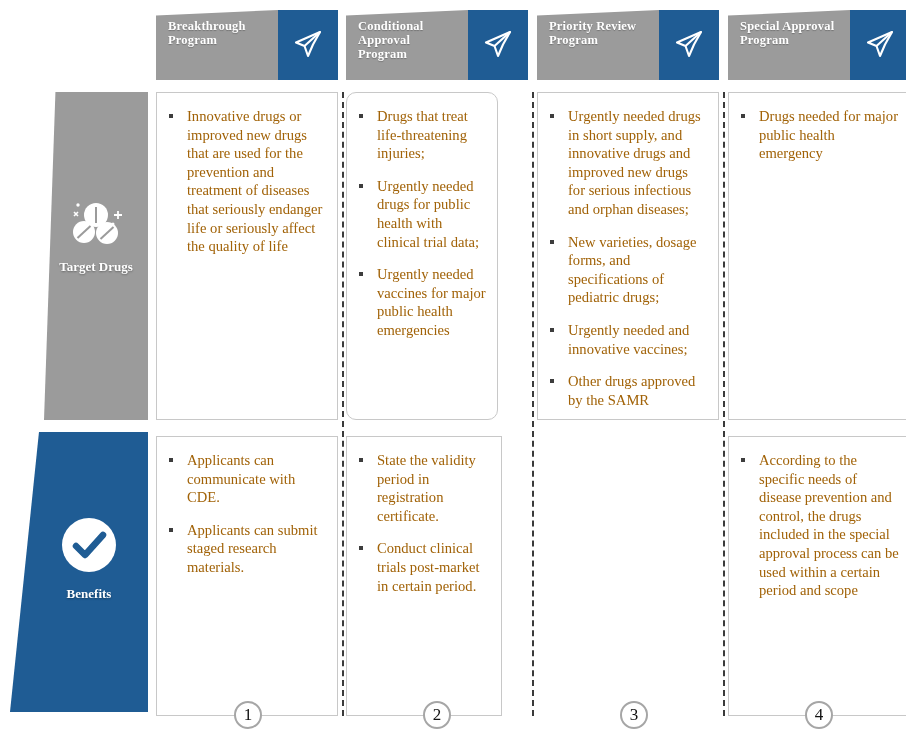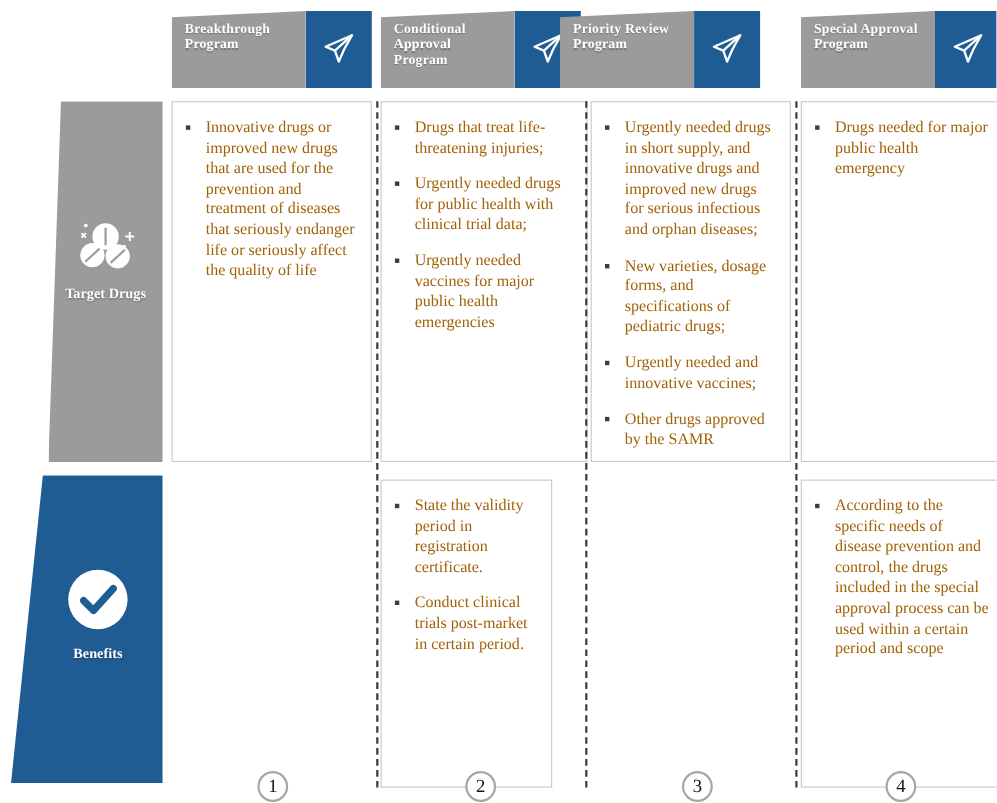--- a/index.html
+++ b/index.html
@@ -133,21 +133,21 @@
   <div class="hdr" style="left:346px; top:10px; width:182px;">
     <div class="hdr-gray">Conditional Approval Program</div>
     <div class="hdr-blue">
       <svg width="34" height="34" viewBox="0 0 34 34" aria-hidden="true">
         <path d="M29 5 L5 15.5 L13.5 19 L17 29 L22 17.5 Z" fill="none" stroke="#ffffff" stroke-width="2.1" stroke-linejoin="round"></path>
         <path d="M13.5 19 L29 5" fill="none" stroke="#ffffff" stroke-width="2.1" stroke-linejoin="round"></path>
       </svg>
     </div>
   </div>
 
-  <div class="hdr" style="left:509px; top:10px; width:200px;">
+  <div class="hdr" style="left:537px; top:10px; width:200px;">
     <div class="hdr-gray">Priority Review Program</div>
     <div class="hdr-blue">
       <svg width="34" height="34" viewBox="0 0 34 34" aria-hidden="true">
         <path d="M29 5 L5 15.5 L13.5 19 L17 29 L22 17.5 Z" fill="none" stroke="#ffffff" stroke-width="2.1" stroke-linejoin="round"></path>
         <path d="M13.5 19 L29 5" fill="none" stroke="#ffffff" stroke-width="2.1" stroke-linejoin="round"></path>
       </svg>
     </div>
   </div>
 
   <div class="hdr" style="left:728px; top:10px; width:182px;">
@@ -193,21 +193,21 @@
       <span>Benefits</span>
     </div>
   </div>
 
   <div class="cell" style="left:156px; top:92px; width:182px; height:328px;">
     <ul>
       <li>Innovative drugs or improved new drugs that are used for the prevention and treatment of diseases that seriously endanger life or seriously affect the quality of life</li>
     </ul>
   </div>
 
-  <div class="cell" style="left:346px; top:92px; width:188px; height:328px;">
+  <div class="cell" style="left:346px; top:92px; width:152px; height:328px;border-radius:10px;">
     <ul>
       <li>Drugs that treat life-threatening injuries;</li>
       <li>Urgently needed drugs for public health with clinical trial data;</li>
       <li>Urgently needed vaccines for major public health emergencies</li>
     </ul>
   </div>
 
   <div class="cell" style="left:537px; top:92px; width:182px; height:328px;">
     <ul>
       <li>Urgently needed drugs in short supply, and innovative drugs and improved new drugs for serious infectious and orphan diseases;</li>
@@ -216,20 +216,26 @@
       <li>Other drugs approved by the SAMR</li>
     </ul>
   </div>
 
   <div class="cell" style="left:728px; top:92px; width:182px; height:328px;">
     <ul>
       <li>Drugs needed for major public health emergency</li>
     </ul>
   </div>
 
+  <div class="cell" style="left:156px; top:436px; width:182px; height:280px;">
+    <ul>
+      <li>Applicants can communicate with CDE.</li>
+      <li>Applicants can submit staged research materials.</li>
+    </ul>
+  </div>
 
   <div class="cell" style="left:346px; top:436px; width:156px; height:280px;">
     <ul>
       <li>State the validity period in registration certificate.</li>
       <li>Conduct clinical trials post-market in certain period.</li>
     </ul>
   </div>
 
 
   <div class="cell" style="left:728px; top:436px; width:182px; height:280px;">

